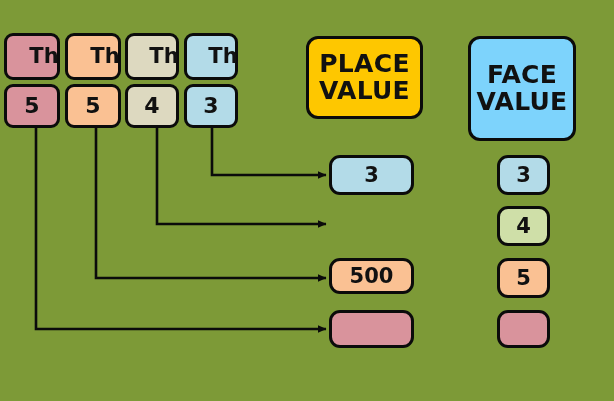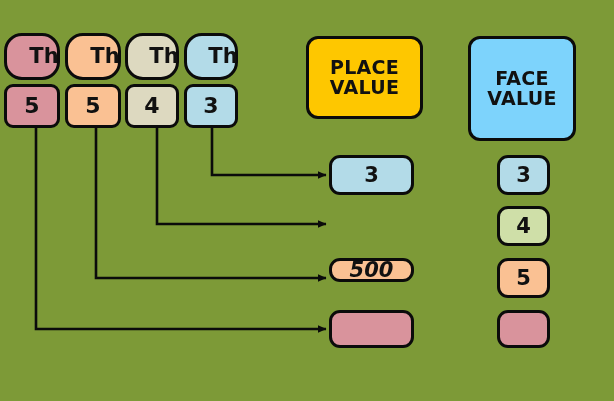--- a/index.html
+++ b/index.html
@@ -28,29 +28,29 @@
     display: flex;
     align-items: center;
     justify-content: center;
     color: #111111;
     font-weight: bold;
     line-height: 1.05;
     text-align: center;
   }
   .digit-head {
     font-size: 21px;
-    border-radius: 18px;
+    border-radius: 9px;
     padding-left: 24px;
   }
   .digit-cell {
     font-size: 22px;
     border-radius: 9px;
   }
   .header-card {
-    font-size: 19px;
+    font-size: 25px;
     border-radius: 12px;
     letter-spacing: 0.3px;
     flex-direction: column;
     justify-content: center;
   }
   .header-card span { display: block; }
   .value-box {
     font-size: 21px;
     border-radius: 11px;
   }
@@ -115,21 +115,21 @@
   </div>
 
   <div class="box header-card" style="left:468px; top:36px; width:108px; height:105px; background:#7dd3fc;">
     <span>FACE</span>
     <span>VALUE</span>
   </div>
 
   <div class="box value-box" style="left:329px; top:155px; width:85px; height:40px; background:#b3dbe8;">
     <span>3</span>
   </div>
-  <div class="box value-box" style="left:329px; top:258px; width:85px; height:24px; background:#fac193;font-style:italic;">
+  <div class="box value-box" style="left:329px; top:258px; width:85px; height:36px; background:#fac193;">
     <span>500</span>
   </div>
   <div class="box value-box" style="left:329px; top:310px; width:85px; height:38px; background:#d9939c;">
     <span></span>
   </div>
 
   <div class="box face-box" style="left:497px; top:155px; width:53px; height:40px; background:#b3dbe8;">
     <span>3</span>
   </div>
   <div class="box face-box" style="left:497px; top:206px; width:53px; height:40px; background:#cfdfa8;">

